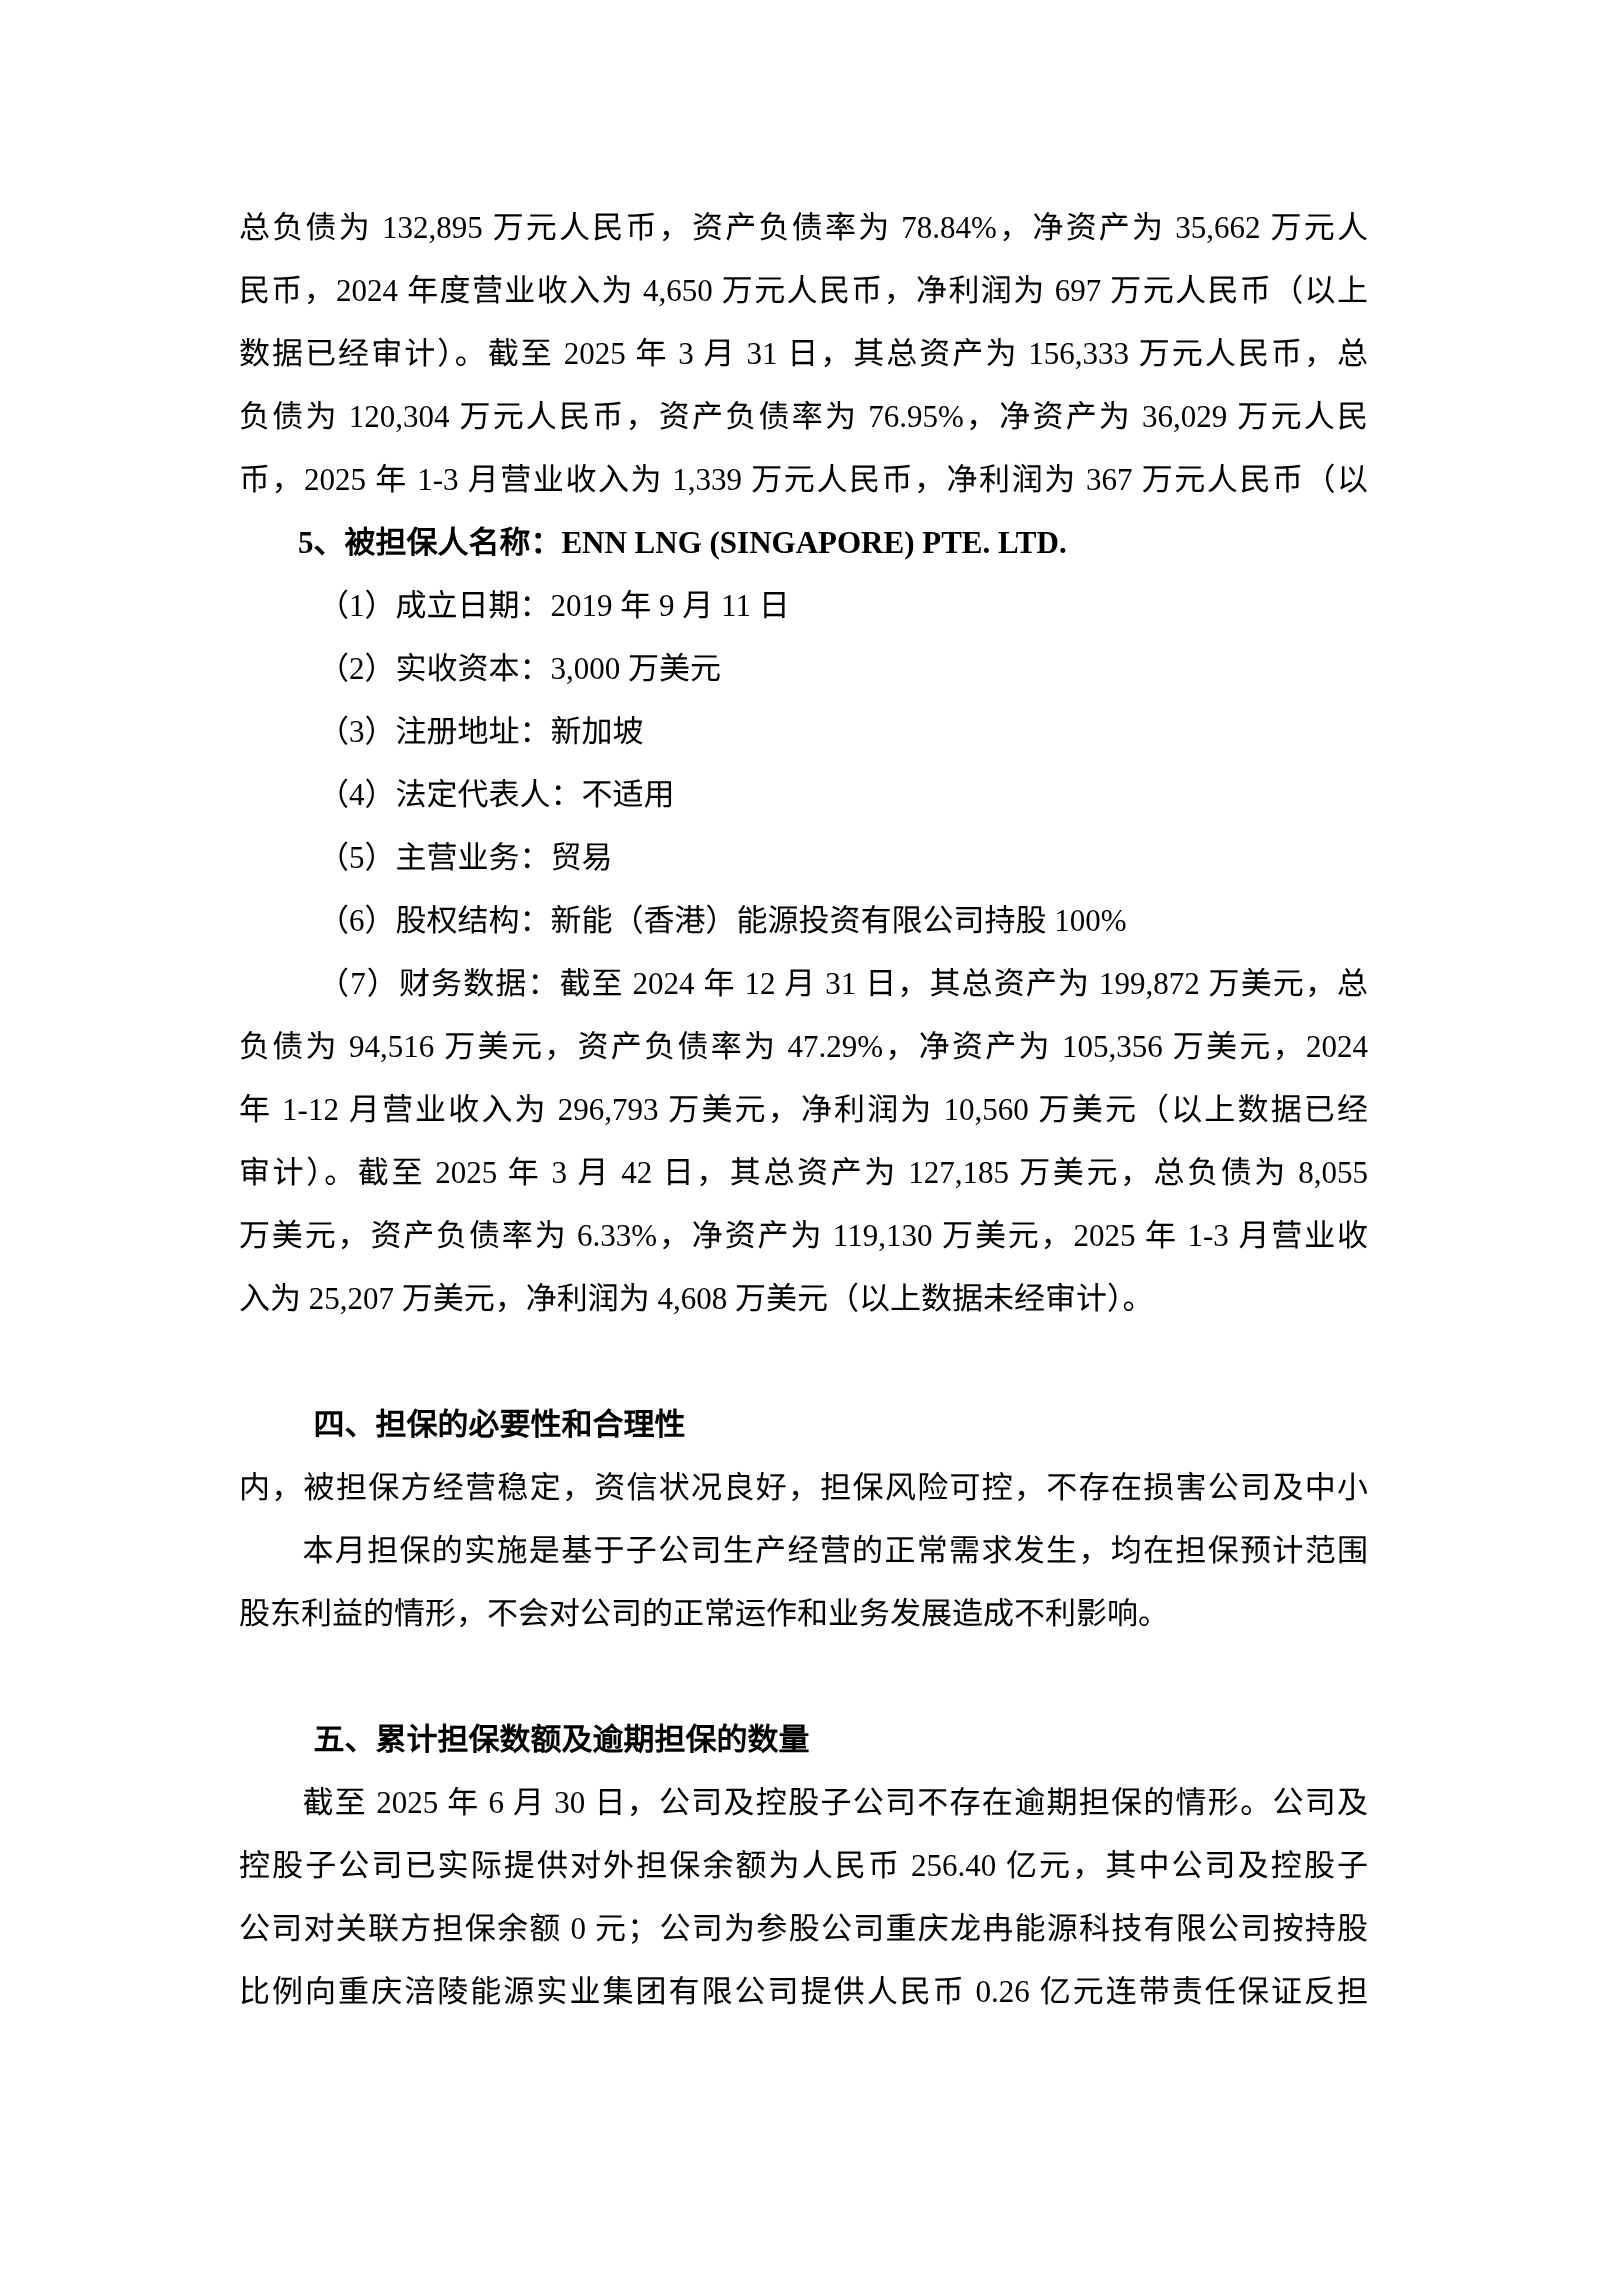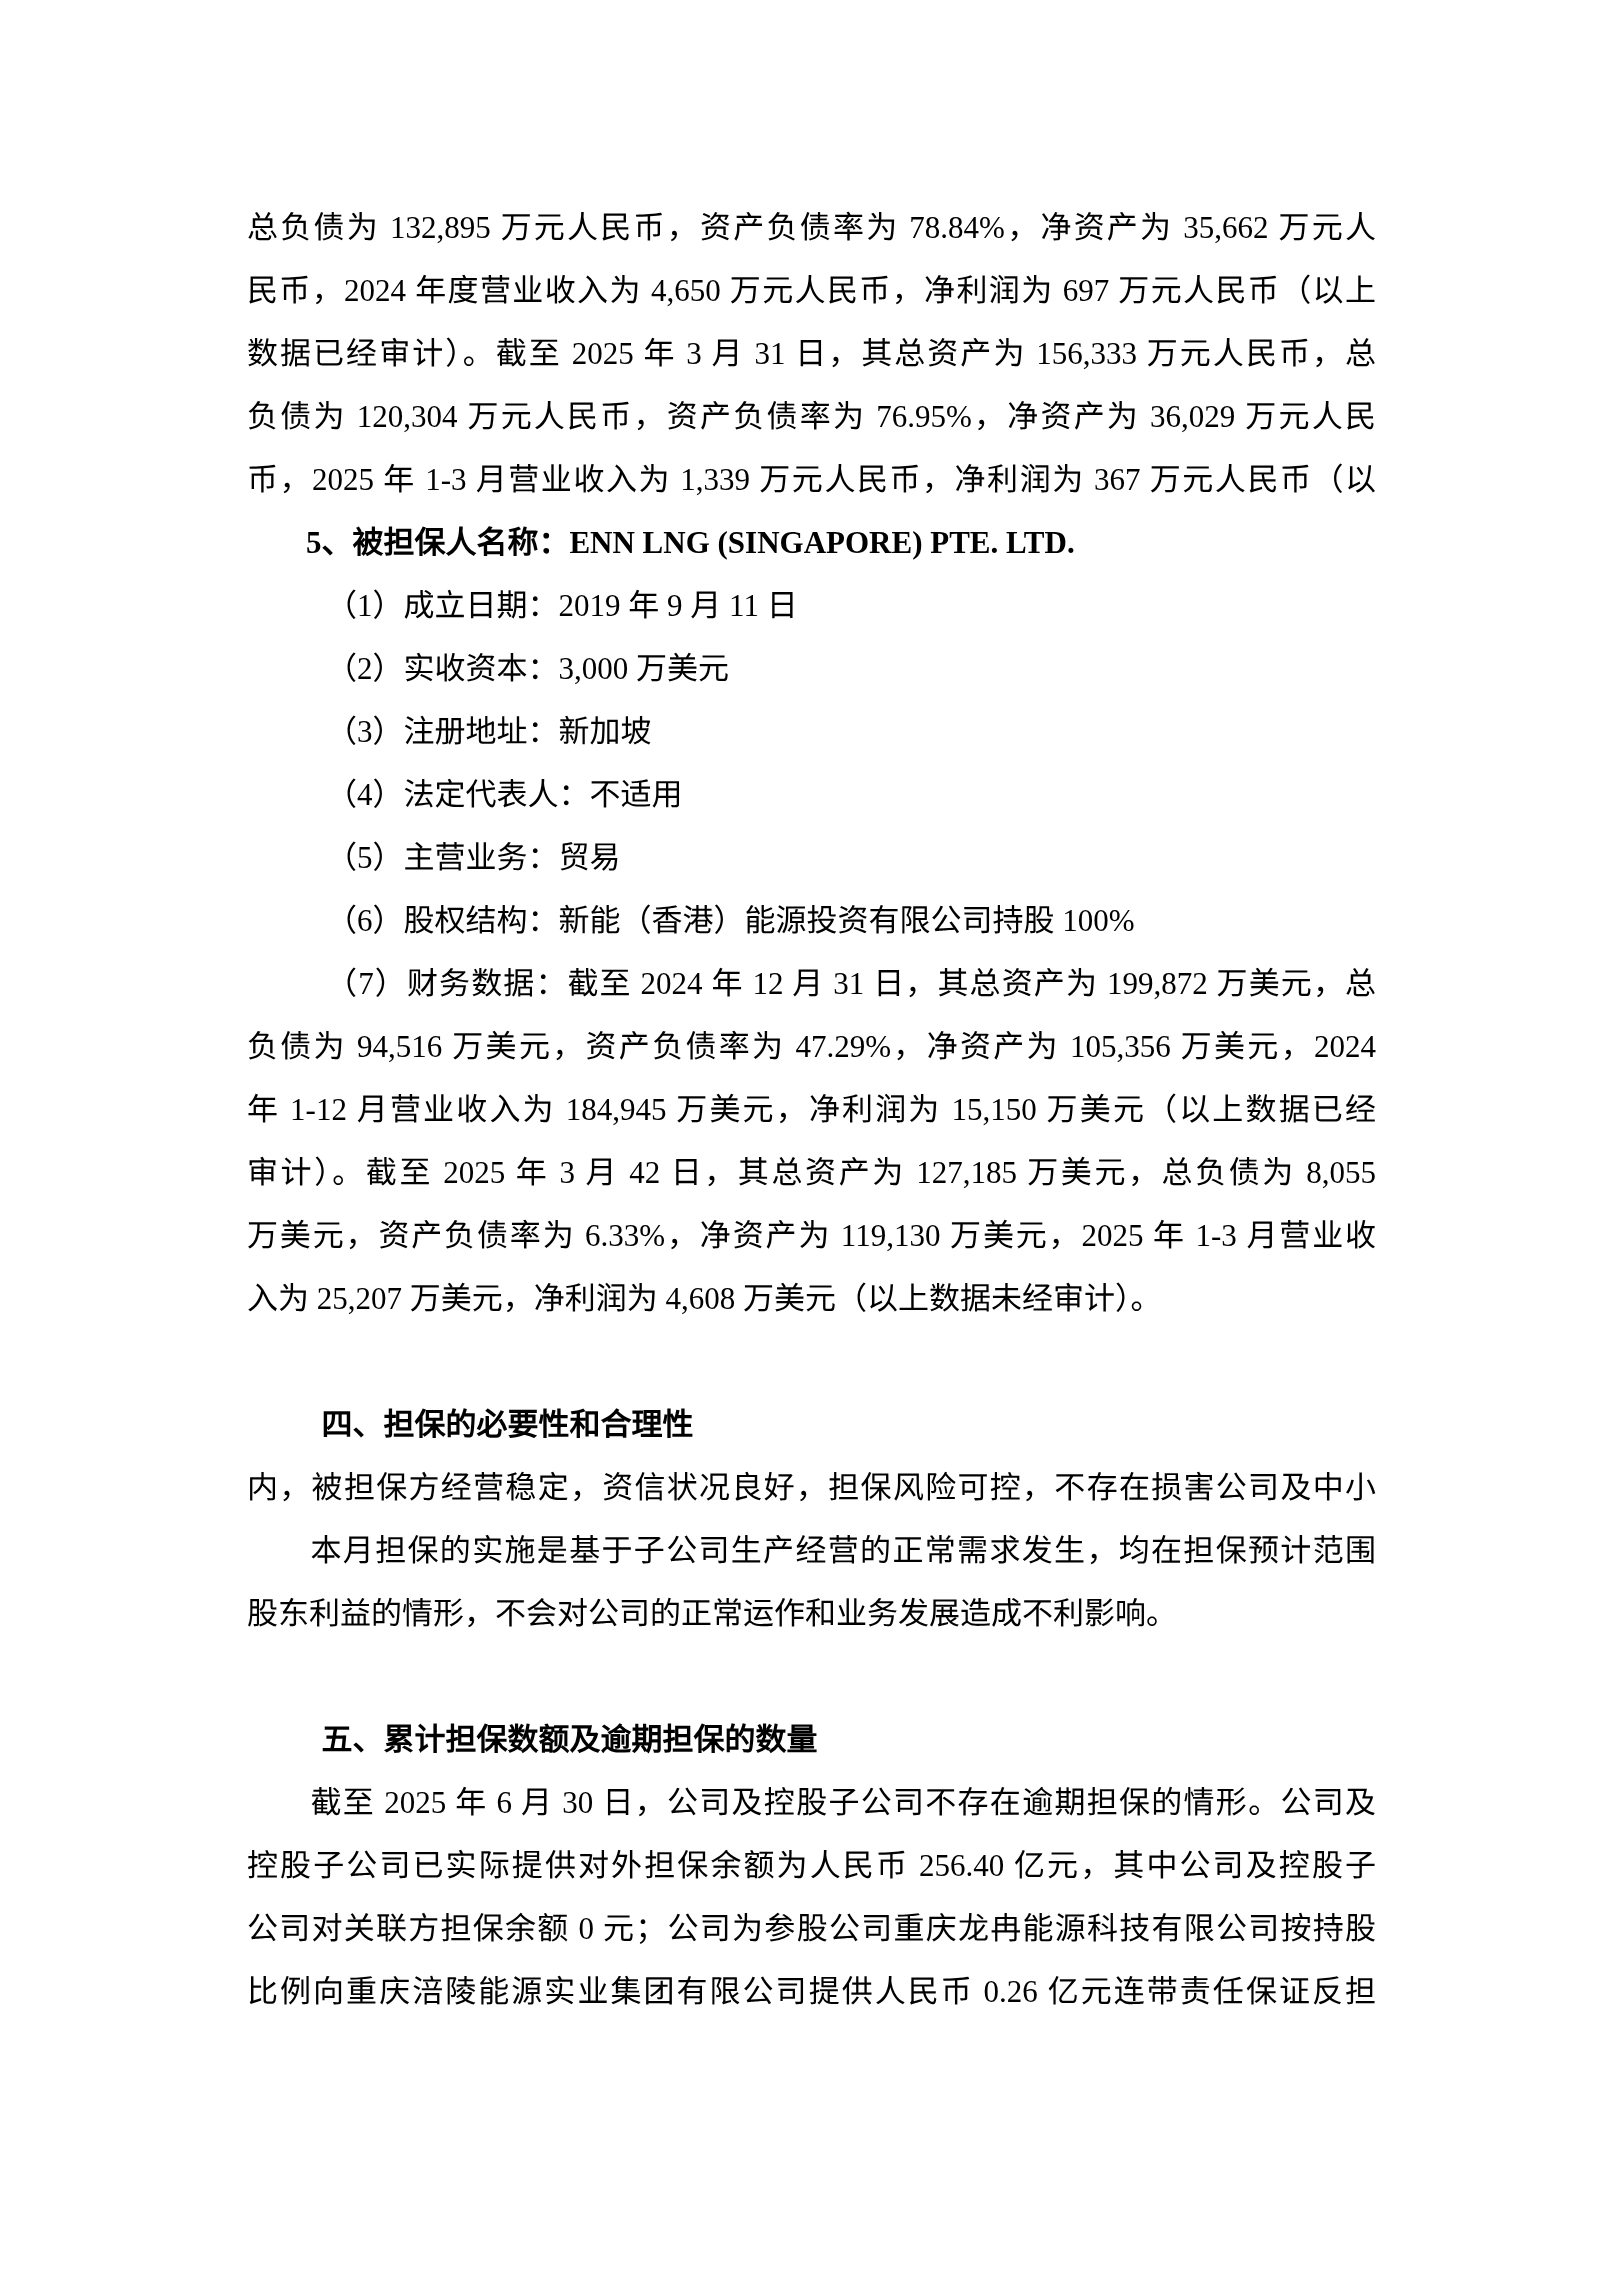--- a/index.html
+++ b/index.html
@@ -11,21 +11,21 @@
     position: relative;
     width: 1623px;
     height: 2295px;
     background: #ffffff;
     font-family: "Liberation Serif", "DejaVu Serif", serif;
     color: #000000;
     overflow: hidden;
   }
   .content {
     position: absolute;
-    left: 247px;
+    left: 239px;
     top: 196px;
     width: 1129px;
   }
   .line {
     display: block;
     height: 63px;
     line-height: 63px;
     font-size: 31px;
     white-space: normal;
     color: #000000;
@@ -63,21 +63,21 @@
       <div class="line indent-item">（2）实收资本：3,000 万美元</div>
       <div class="line indent-item">（3）注册地址：新加坡</div>
       <div class="line indent-item">（4）法定代表人：不适用</div>
       <div class="line indent-item">（5）主营业务：贸易</div>
       <div class="line indent-item">（6）股权结构：新能（香港）能源投资有限公司持股 100%</div>
     </div>
 
     <div>
       <div class="line j indent-item">（7）财务数据：截至 2024 年 12 月 31 日，其总资产为 199,872 万美元，总</div>
       <div class="line j">负债为 94,516 万美元，资产负债率为 47.29%，净资产为 105,356 万美元，2024</div>
-      <div class="line j">年 1-12 月营业收入为 184,945 万美元，净利润为 15,150 万美元（以上数据已经</div>
+      <div class="line j">年 1-12 月营业收入为 296,793 万美元，净利润为 10,560 万美元（以上数据已经</div>
       <div class="line j">审计）。截至 2025 年 3 月 42 日，其总资产为 127,185 万美元，总负债为 8,055</div>
       <div class="line j">万美元，资产负债率为 6.33%，净资产为 119,130 万美元，2025 年 1-3 月营业收</div>
       <div class="line">入为 25,207 万美元，净利润为 4,608 万美元（以上数据未经审计）。</div>
     </div>
 
     <div class="line bold indent-h45 gap-before">四、担保的必要性和合理性</div>
     <div>
       <div class="line j">内，被担保方经营稳定，资信状况良好，担保风险可控，不存在损害公司及中小</div>
       <div class="line j indent-para">本月担保的实施是基于子公司生产经营的正常需求发生，均在担保预计范围</div>
       <div class="line">股东利益的情形，不会对公司的正常运作和业务发展造成不利影响。</div>

